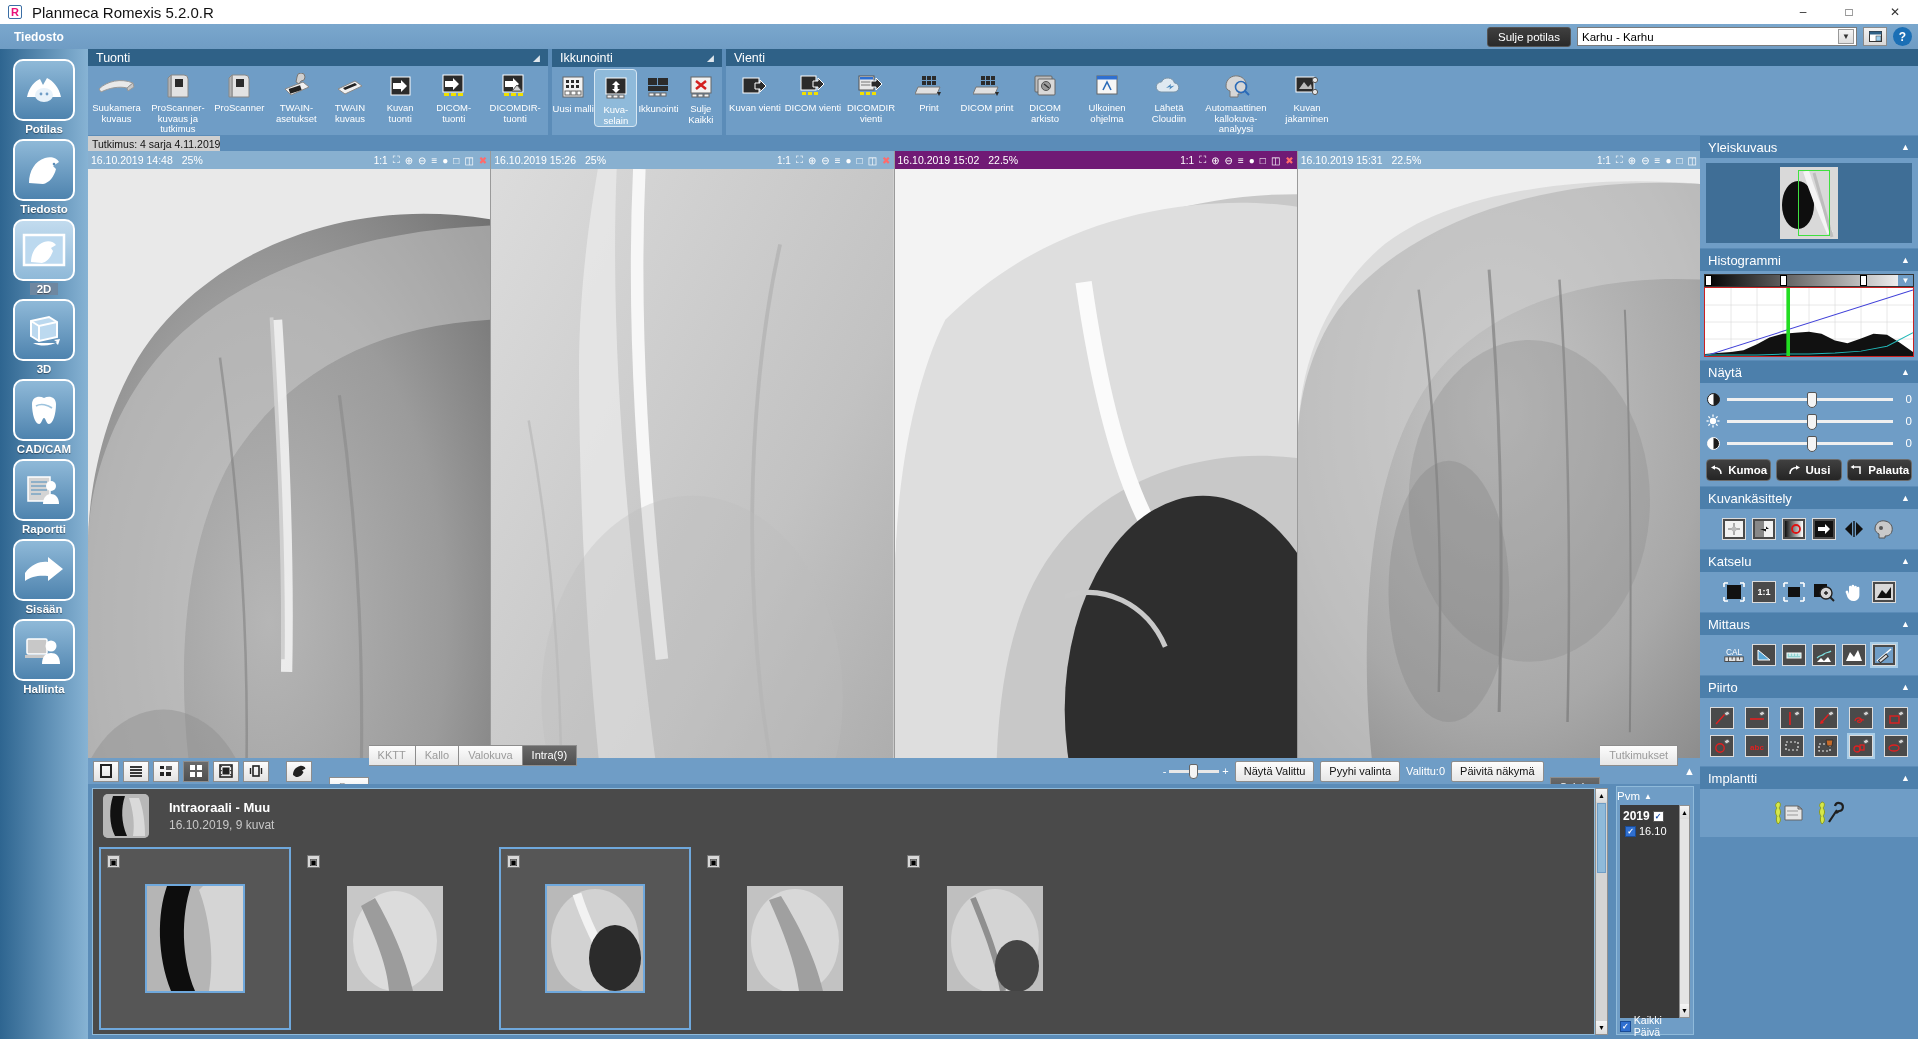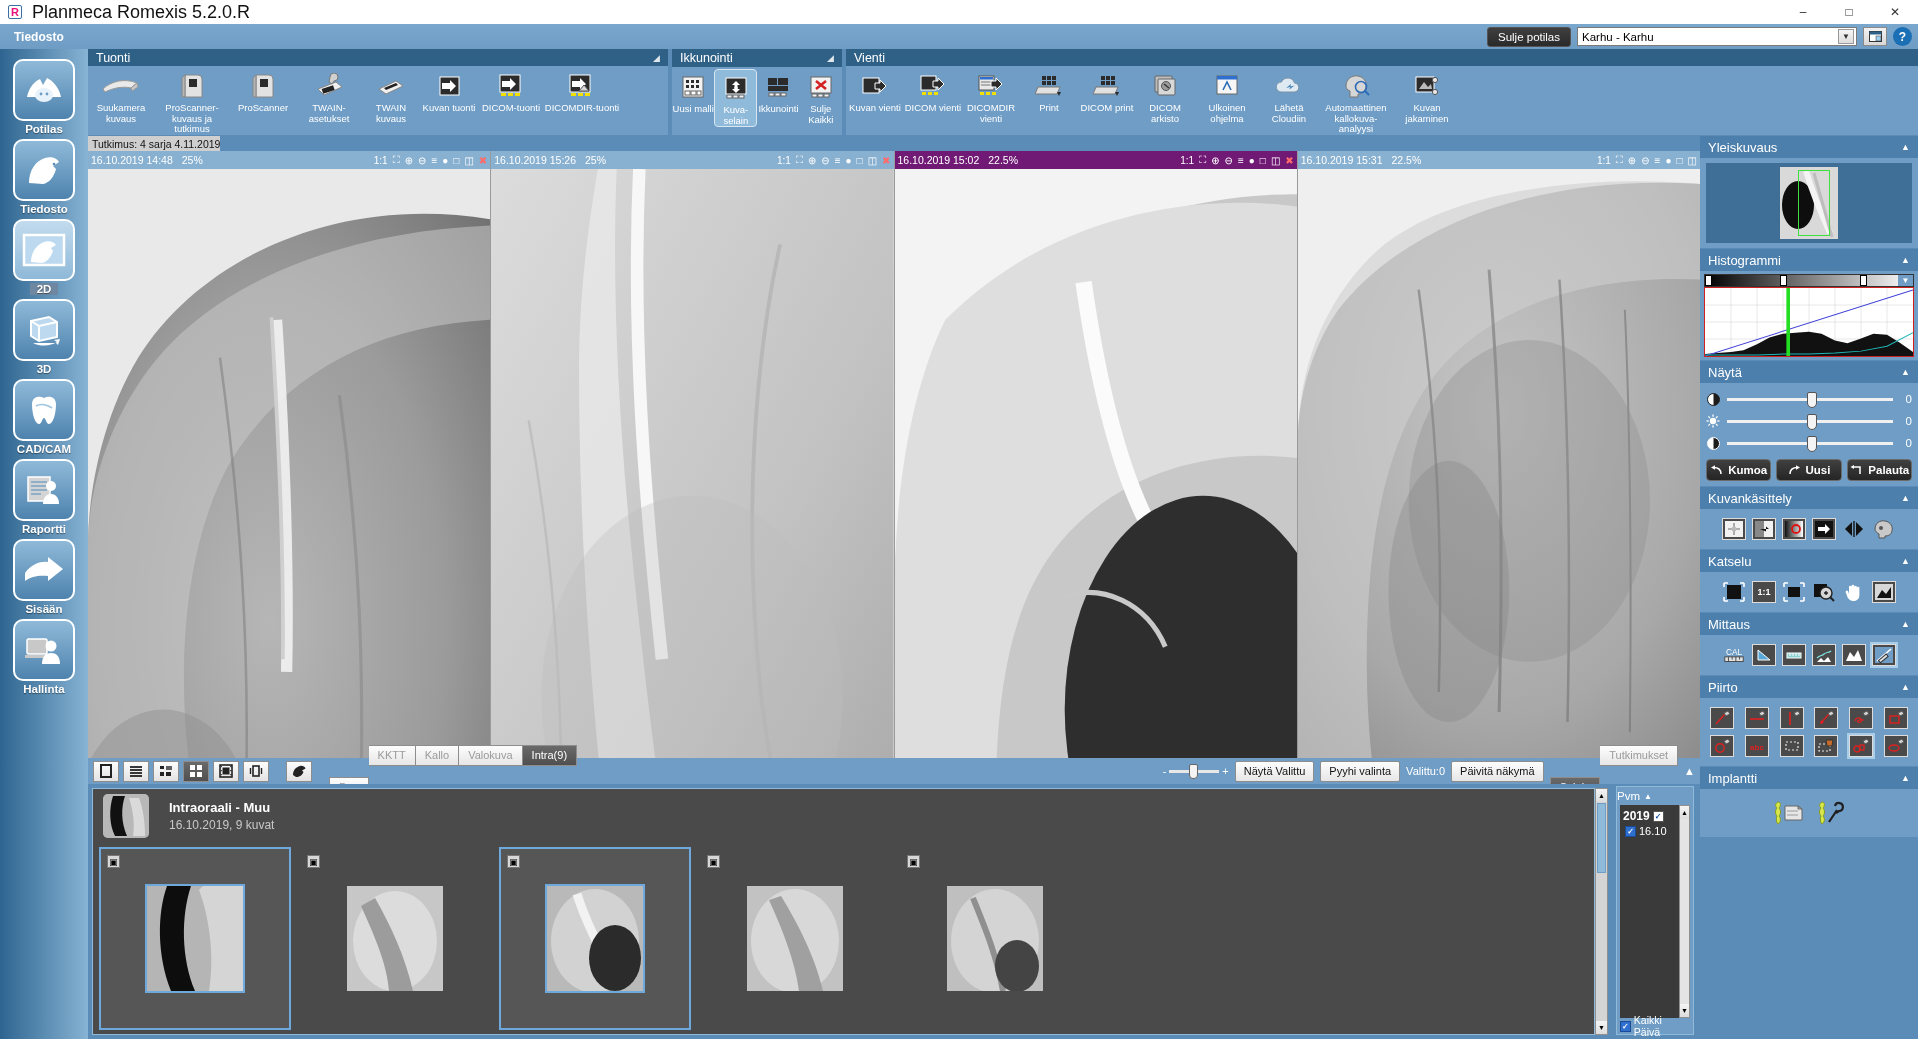--- a/index.html
+++ b/index.html
@@ -3,21 +3,21 @@
 <meta charset="utf-8">
 <style>
   * { box-sizing: border-box; margin:0; padding:0; }
   html,body { width:1918px; height:1039px; overflow:hidden; font-family:"Liberation Sans", sans-serif; }
   body { background:#5b8cb8; }
 
   
   #titlebar{height:24px;background:#ffffff;display:flex;align-items:center;padding-left:8px;}
   #titlebar .tlogo{width:14px;height:14px;border:1px solid #3b6ea5;border-radius:2px;color:#e8127a;
       font-size:11px;font-weight:bold;display:flex;align-items:center;justify-content:center;margin-right:10px;}
-  #titlebar .ttext{font-size:18px;color:#111;}
+  #titlebar .ttext{font-size:15px;color:#111;}
   #titlebar .twin{margin-left:auto;display:flex;}
   #titlebar .twin div{width:46px;height:24px;display:flex;align-items:center;justify-content:center;font-size:12px;color:#333;}
 
   
   #menubar{height:25px;background:linear-gradient(#7aa7cd,#6f9cc4);display:flex;align-items:center;
            padding-left:8px;position:relative;}
   #menubar .mi{font-size:12px;color:#fff;font-weight:bold;padding:0 6px;}
   #patientbar{position:absolute;right:0;top:0;height:25px;display:flex;align-items:center;gap:6px;padding-right:6px;}
   .btn-close-pat{background:linear-gradient(#3f3f3f,#2a2a2a);color:#fff;font-size:11.5px;border:1px solid #555;
         border-radius:3px;padding:3px 10px;}
@@ -280,21 +280,21 @@
         <circle cx="28" cy="13" r="5.5" fill="#fff"></circle>
         <path d="M19 31 C19 23 23 20 28 20 C33 20 37 23 37 31 Z" fill="#fff"></path>
       </svg>
     </div>
     <div class="navlbl">Hallinta</div>
   </div>
 </div>
 
 <div id="ribbon">
 
-  <div class="rgroup" style="width:580px">
+  <div class="rgroup" style="width:460px">
     <div class="ghead">
       <span>Tuonti</span>
       <span class="dl">◢</span>
     </div>
     <div class="gbody">
       <div class="ritem wide">
         <div class="ic">
           <svg width="40" height="22" viewBox="0 0 40 22">
             <path d="M2 14 C10 6 24 3 36 8 L30 13 C22 11 12 13 4 17 Z" fill="#e9e9e9" stroke="#999"></path>
             <path d="M30 13 L36 8 L37 12 L31 16 Z" fill="#c8c8c8" stroke="#999"></path>

